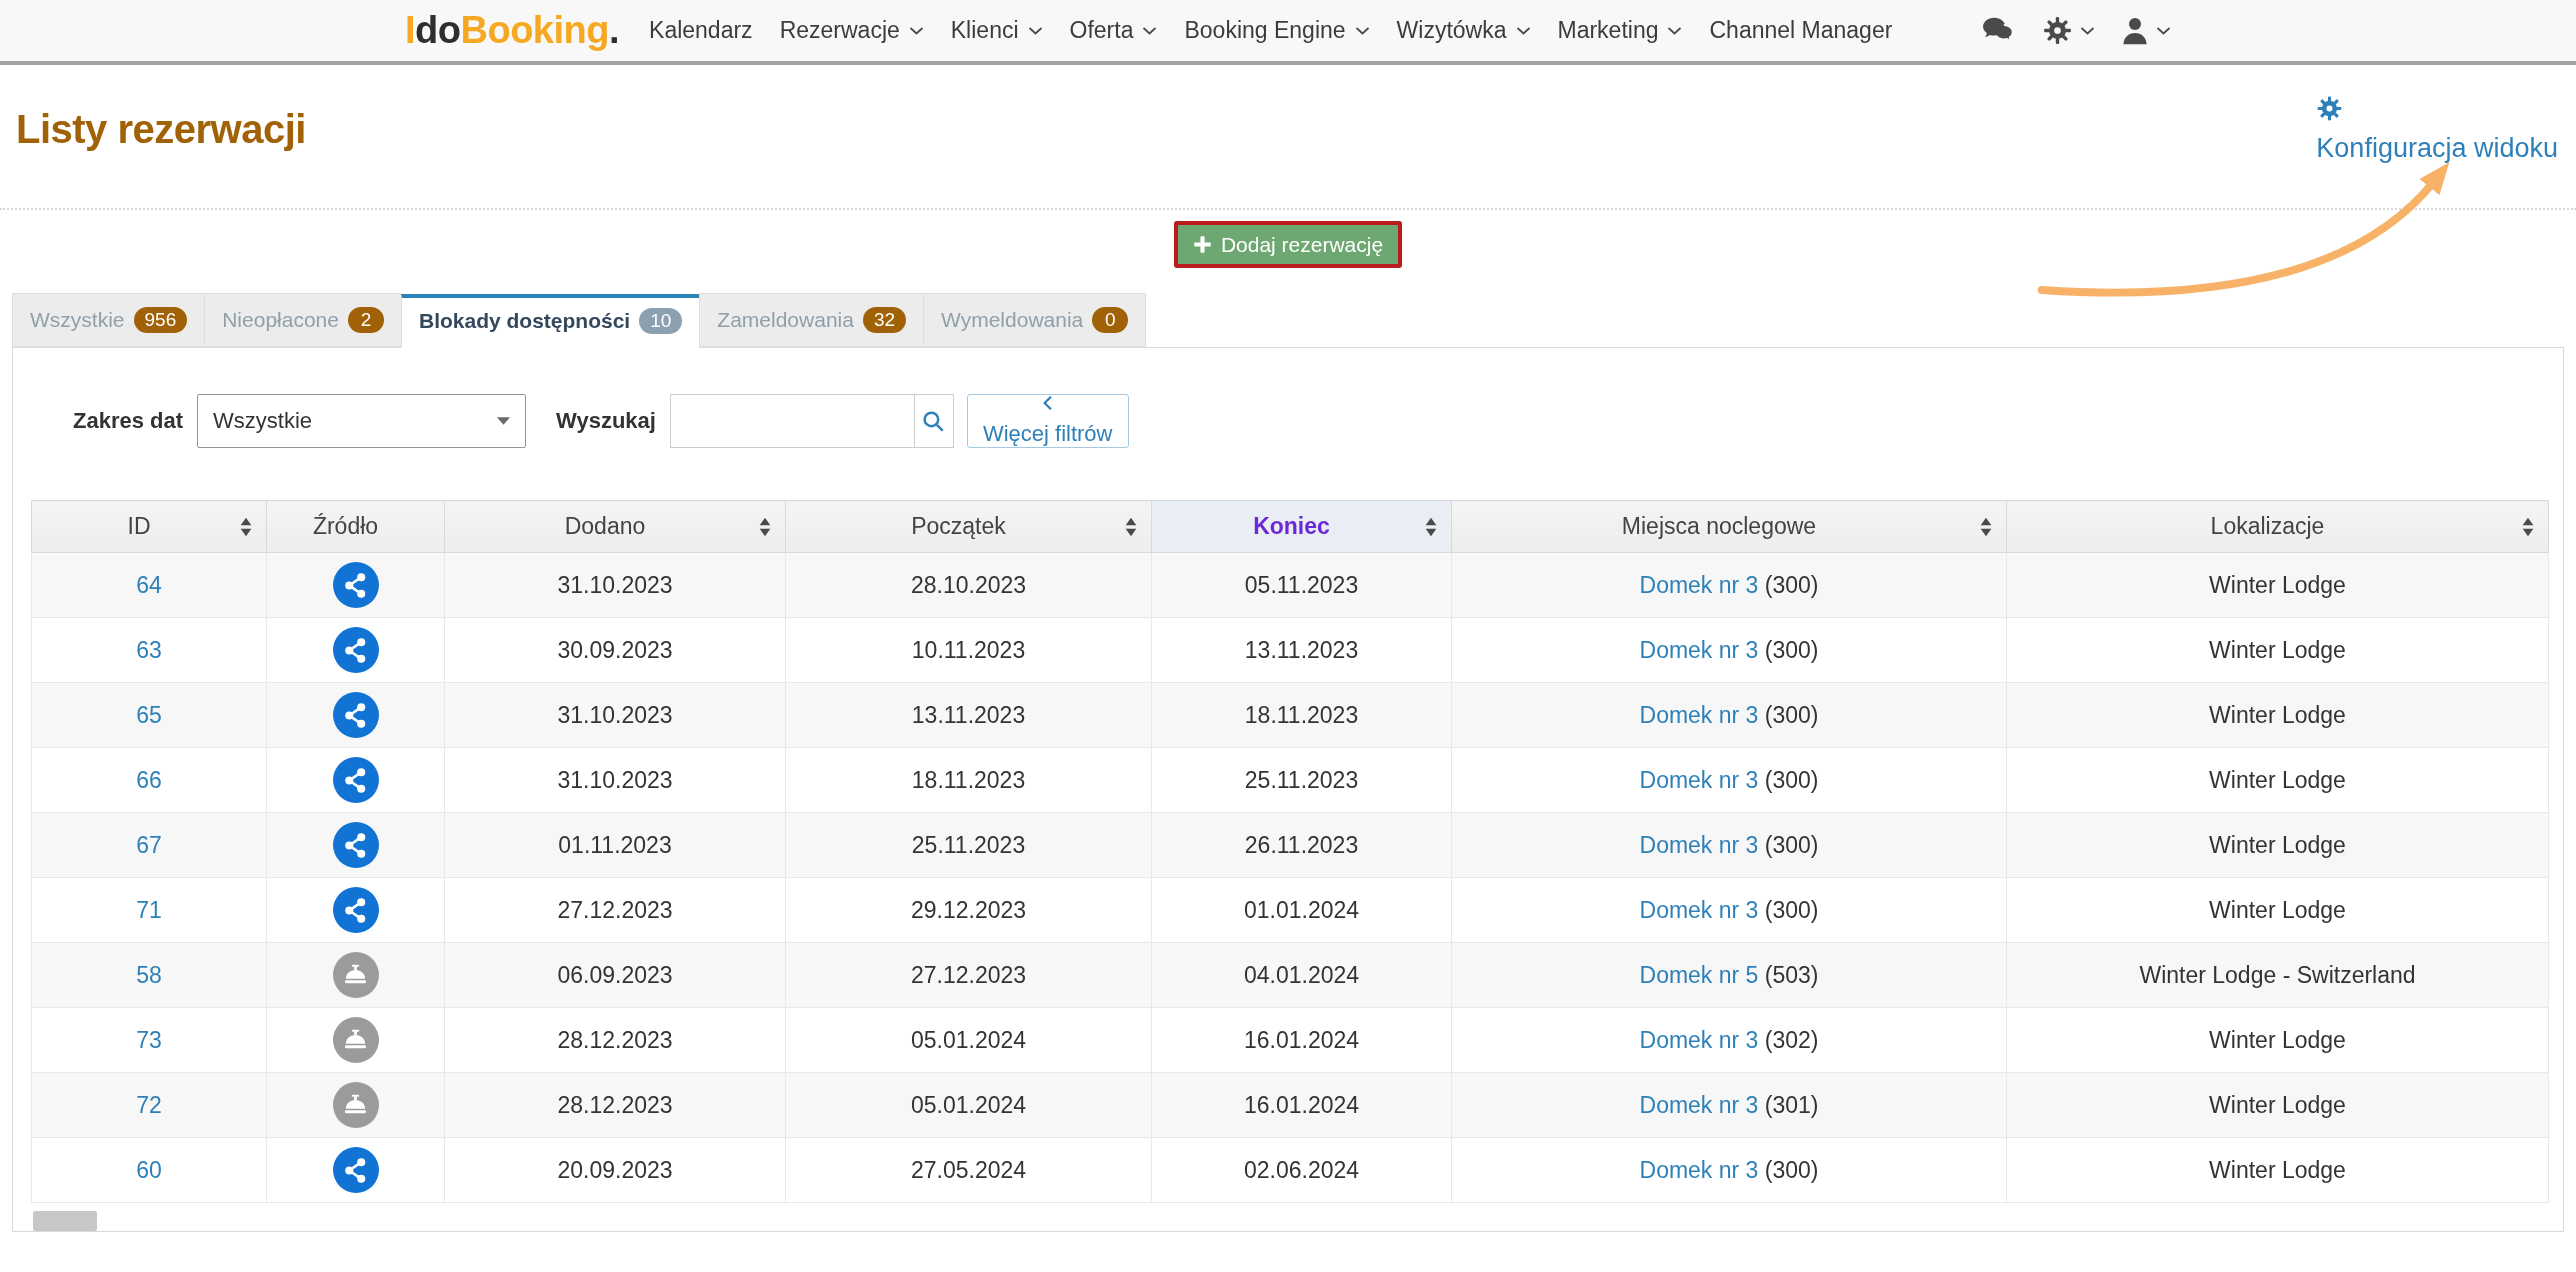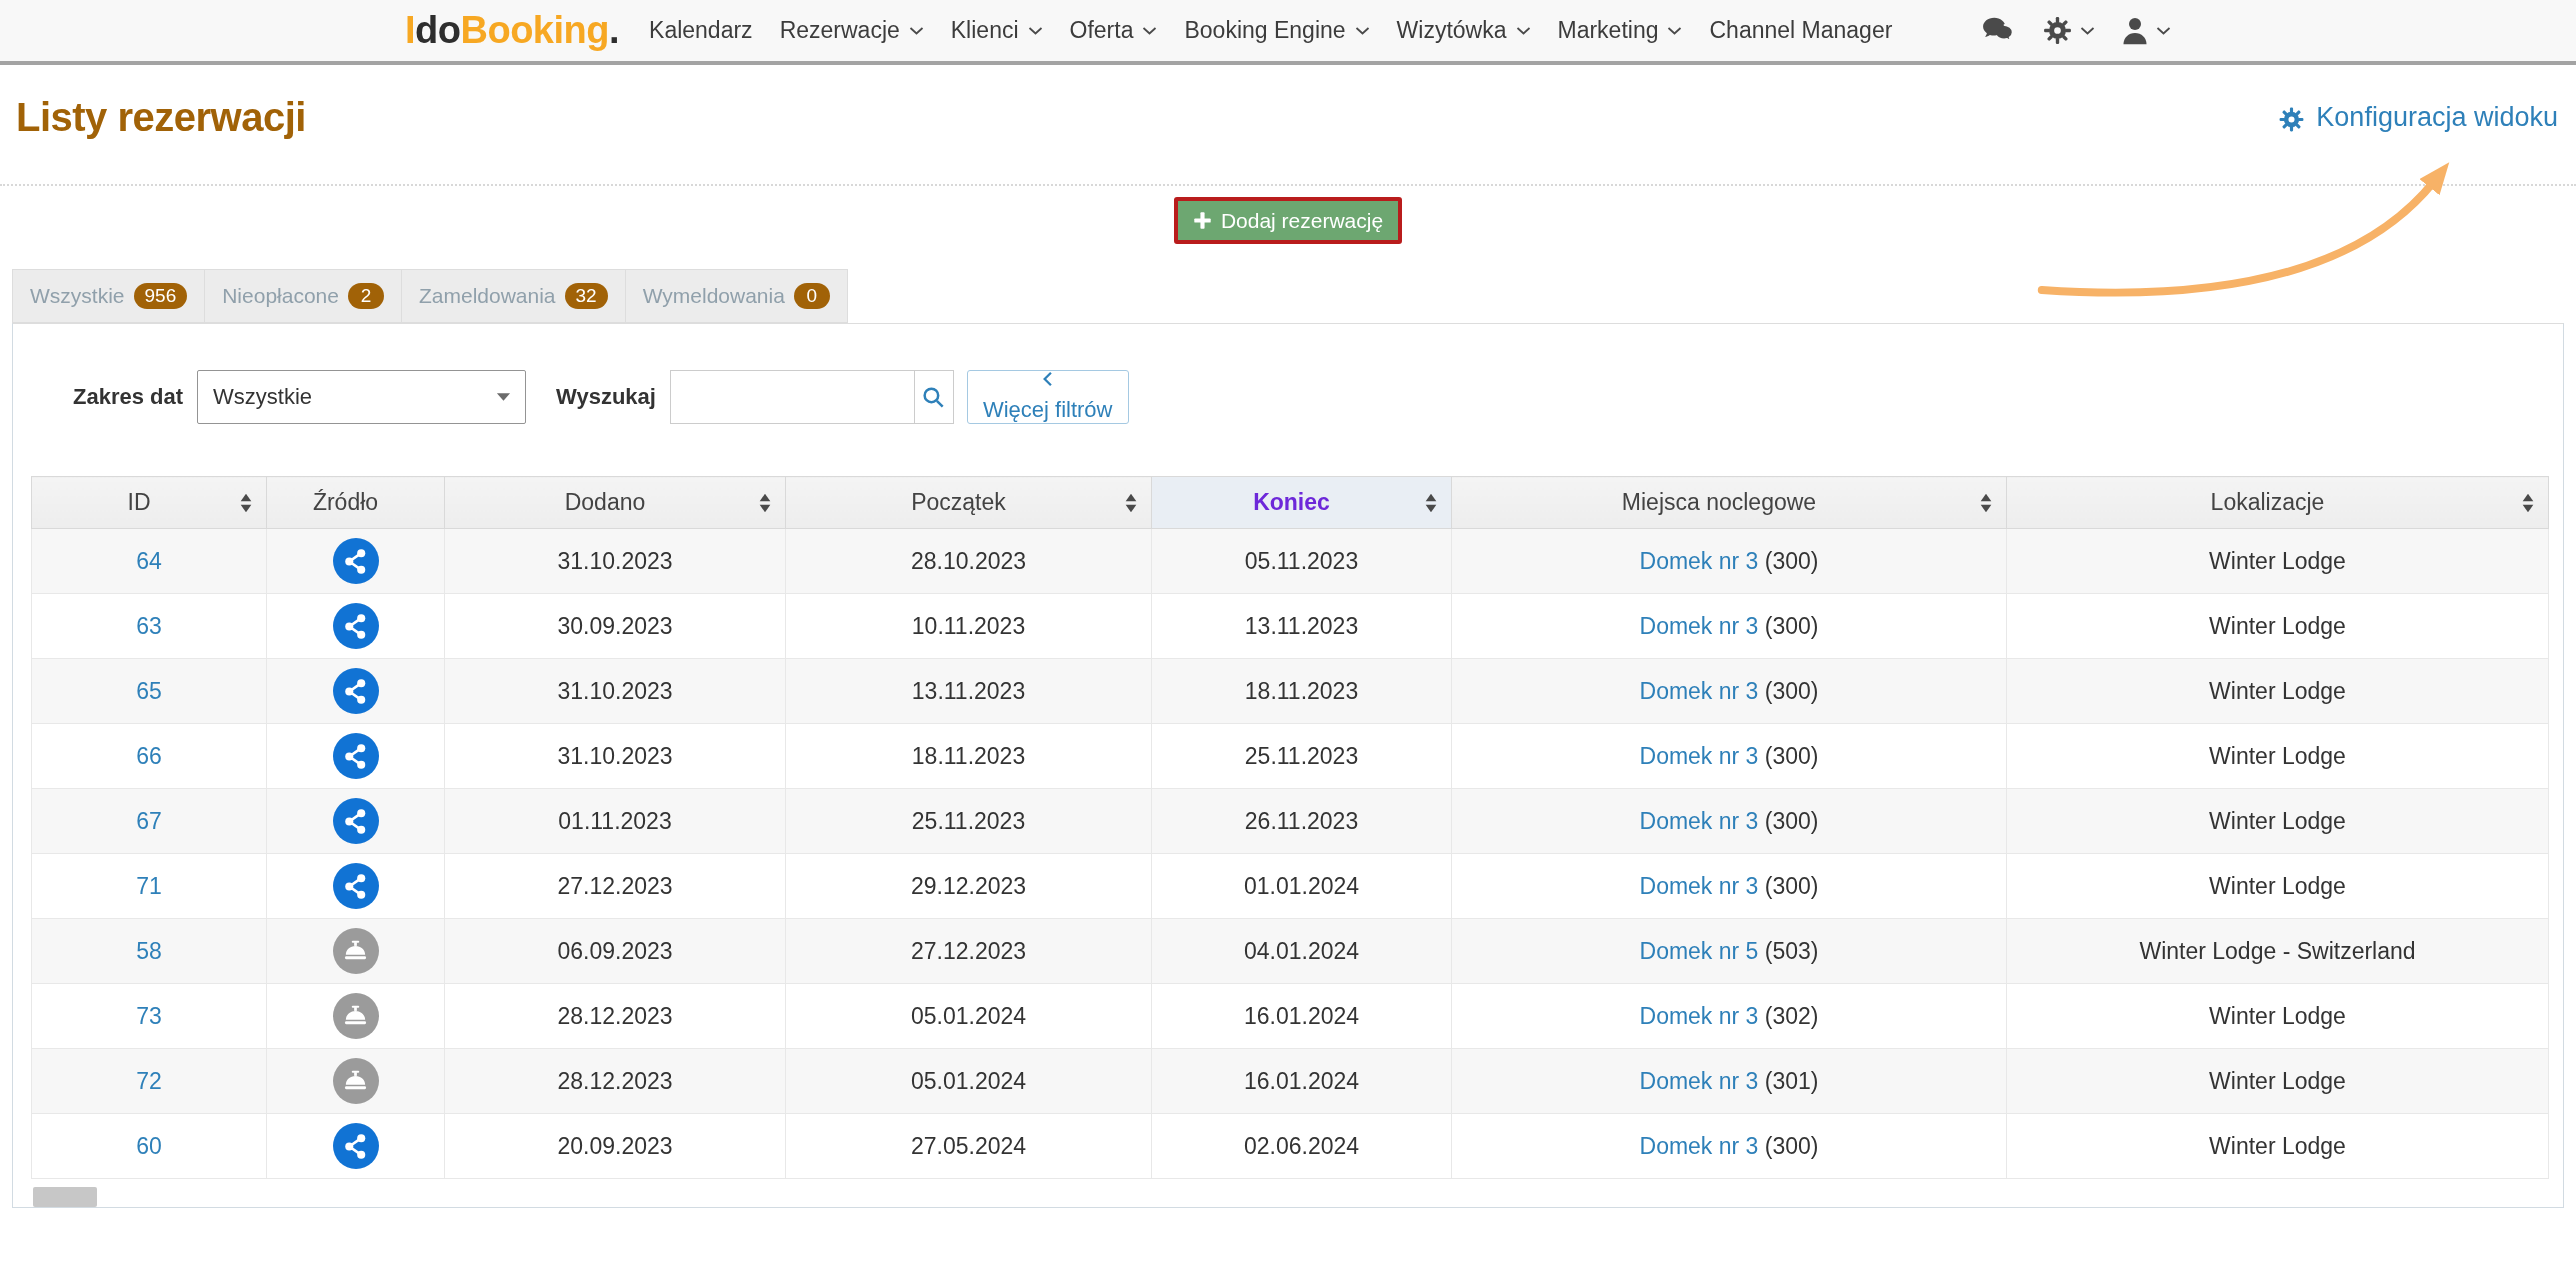--- a/index.html
+++ b/index.html
@@ -15,21 +15,21 @@
   .logo .orange{color:#f7a823;}
   .logo .dark{color:#2e2e2e;}
   .nav-items{display:flex;align-items:center;gap:27px;}
   .nav-item{display:flex;align-items:center;gap:9px;font-size:23px;color:#3c3c3c;cursor:pointer;white-space:nowrap;}
   .nav-icons{margin-left:auto;display:flex;align-items:center;gap:26px;}
   .nav-icon-group{display:flex;align-items:center;gap:7px;cursor:pointer;}
   
   .page-header{display:flex;justify-content:space-between;align-items:center;
     padding:30px 18px 44px 16px;border-bottom:2px dotted #d8d8d8;}
   .page-title{font-size:40px;font-weight:bold;color:#a16207;letter-spacing:-0.5px;}
-  .config-link{display:flex;align-items:flex-end;gap:11px;font-size:27px;color:#2e80b9;cursor:pointer;}
+  .config-link{display:flex;align-items:flex-start;gap:11px;font-size:27px;color:#2e80b9;cursor:pointer;flex-direction:column;}
   
   .add-row{display:flex;justify-content:center;margin-top:11px;height:47px;}
   .btn-add{display:flex;align-items:center;gap:9px;background:#6da771;border:4px solid #b91c1c;
     color:#fff;font-size:21px;padding:0 15px;border-radius:3px;cursor:pointer;
     font-family:inherit;}
   
   .tabs{display:flex;align-items:flex-end;margin:25px 0 0 12px;position:relative;z-index:2;}
   .tab{display:flex;align-items:center;gap:9px;background:#ececec;border:1px solid #ddd;
     padding:13px 17px;font-size:21px;color:#90a0ab;cursor:pointer;margin-right:-1px;white-space:nowrap;}
   .tab .badge{background:#a16207;color:#fff;font-size:19px;padding:2px 11px;border-radius:13px;min-width:14px;text-align:center;}
@@ -205,20 +205,24 @@
 
 <div class="tabs" id="tabs">
     <div class="tab">
       <span>Wszystkie</span>
       <span class="badge">956</span>
     </div>
     <div class="tab">
       <span>Nieopłacone</span>
       <span class="badge">2</span>
     </div>
+    <div class="tab active">
+      <span>Blokady dostępności</span>
+      <span class="badge">10</span>
+    </div>
     <div class="tab">
       <span>Zameldowania</span>
       <span class="badge">32</span>
     </div>
     <div class="tab">
       <span>Wymeldowania</span>
       <span class="badge">0</span>
     </div>
   </div>
 

